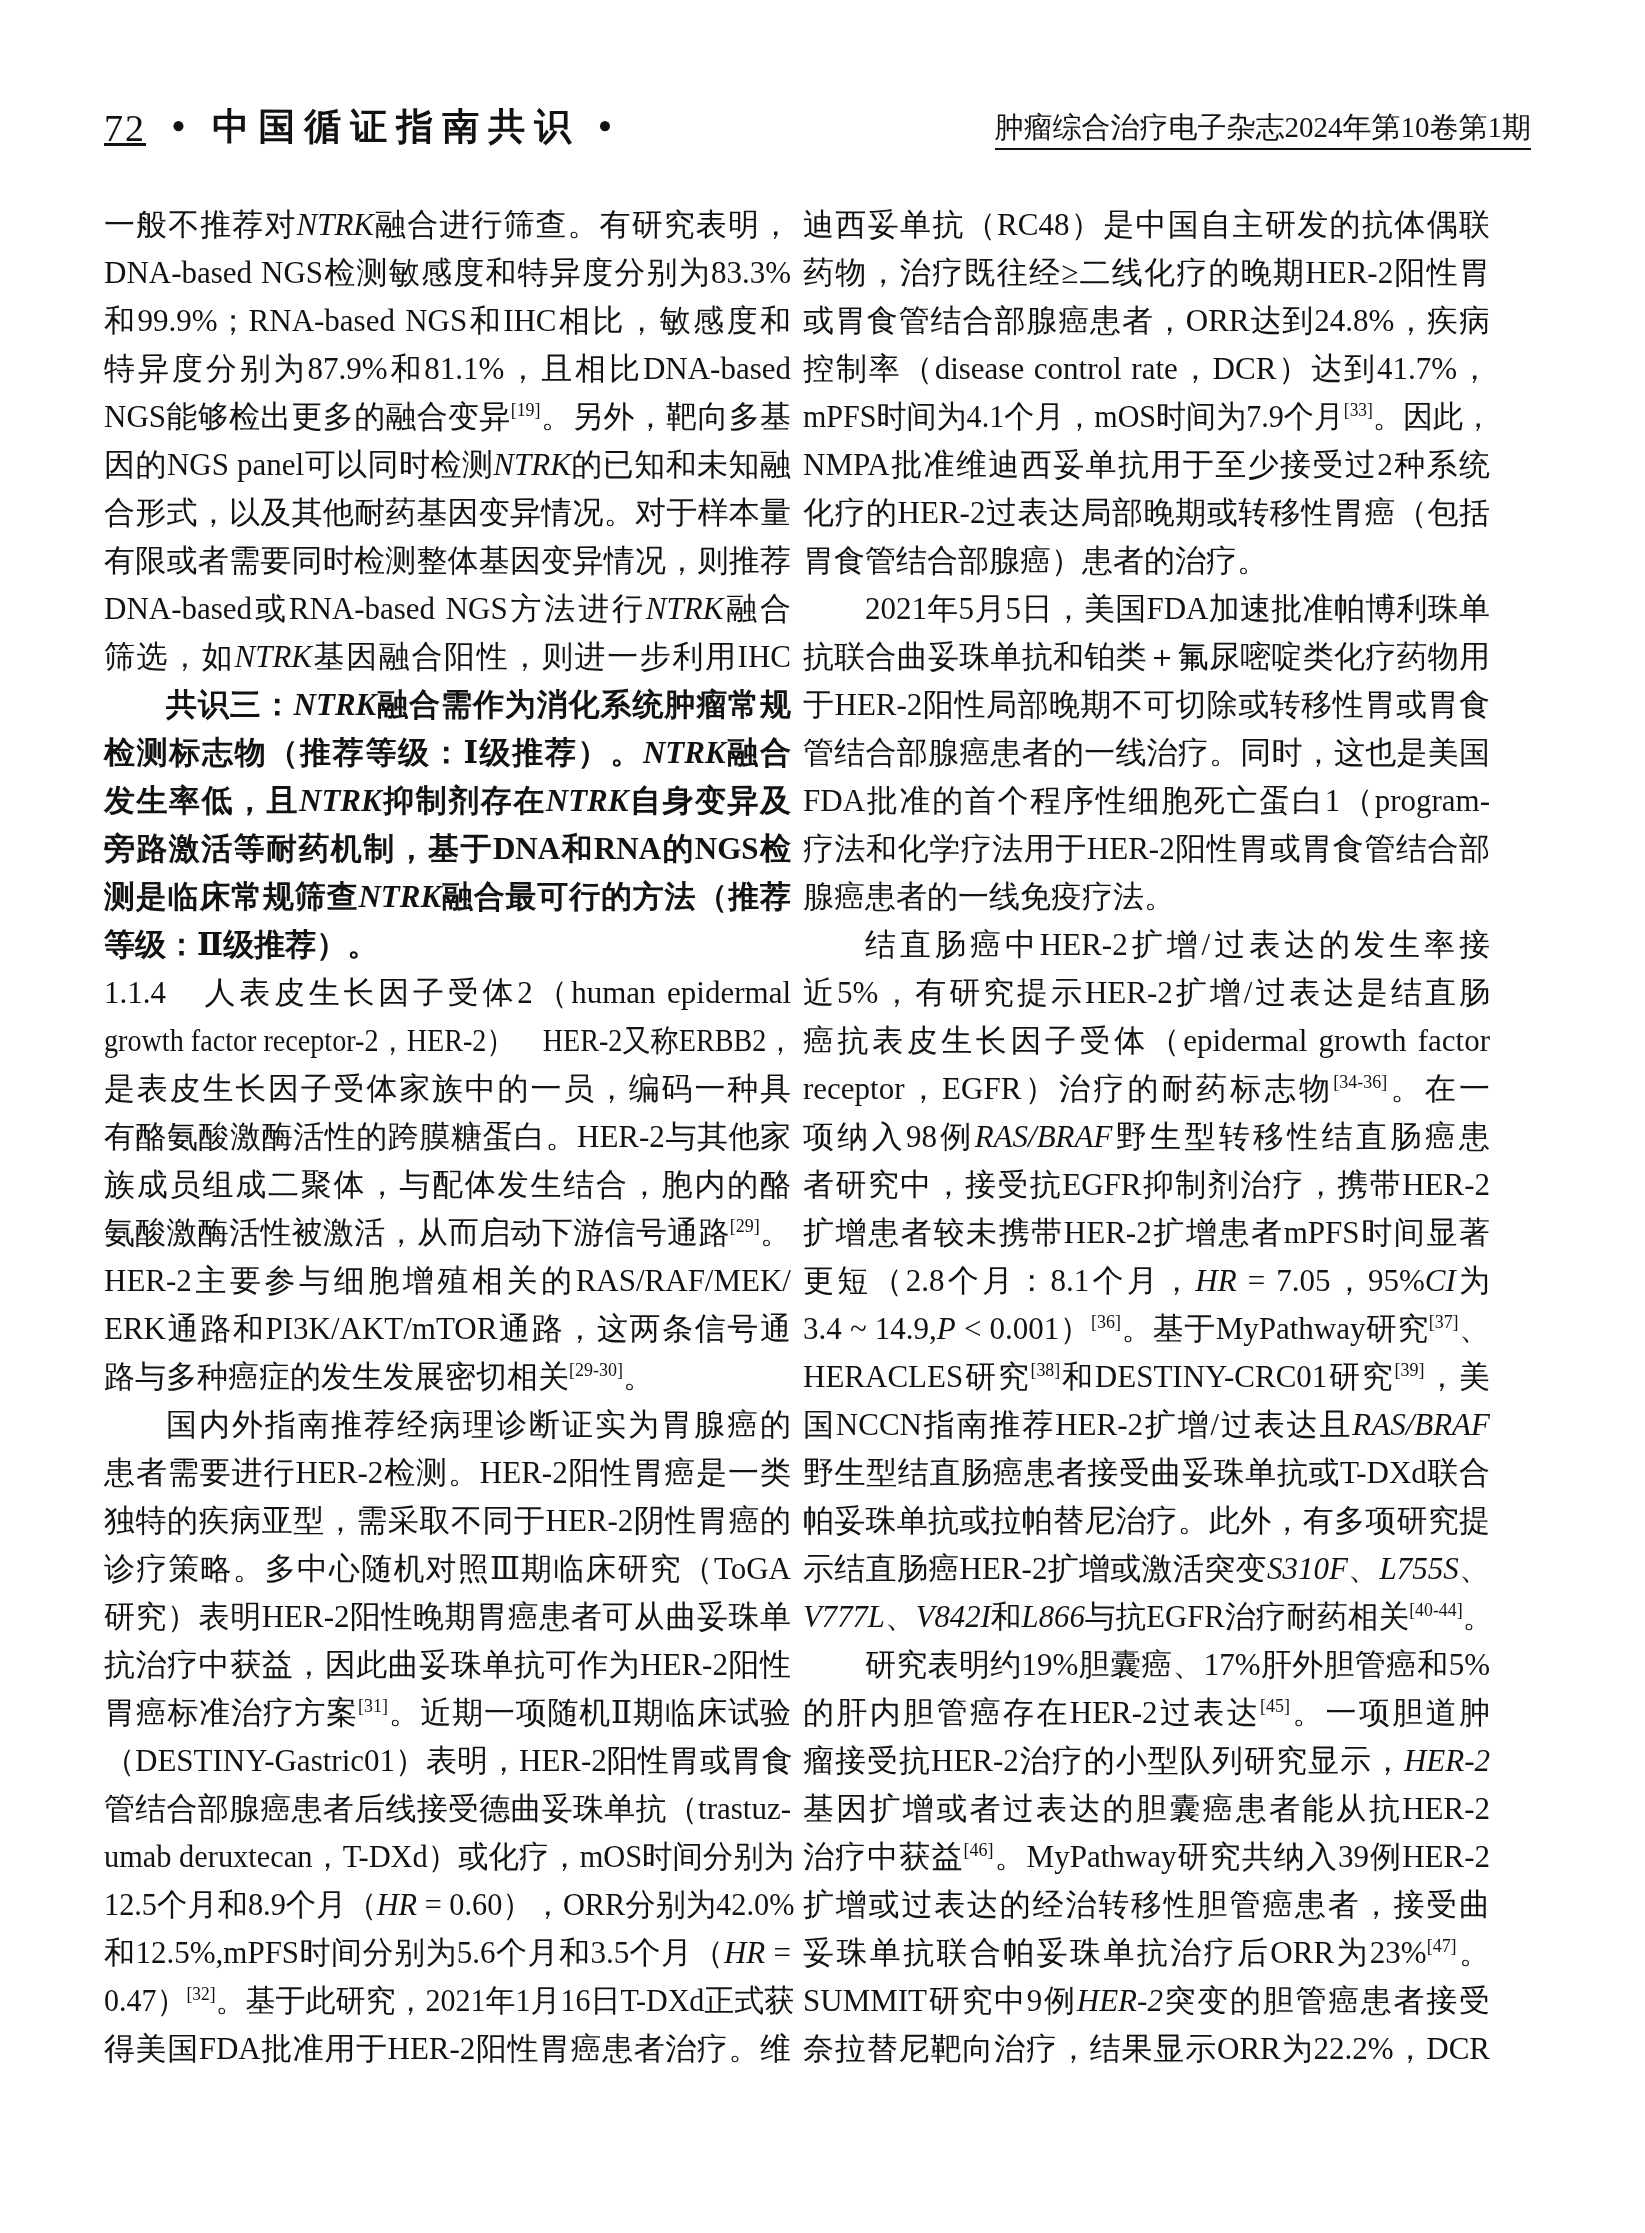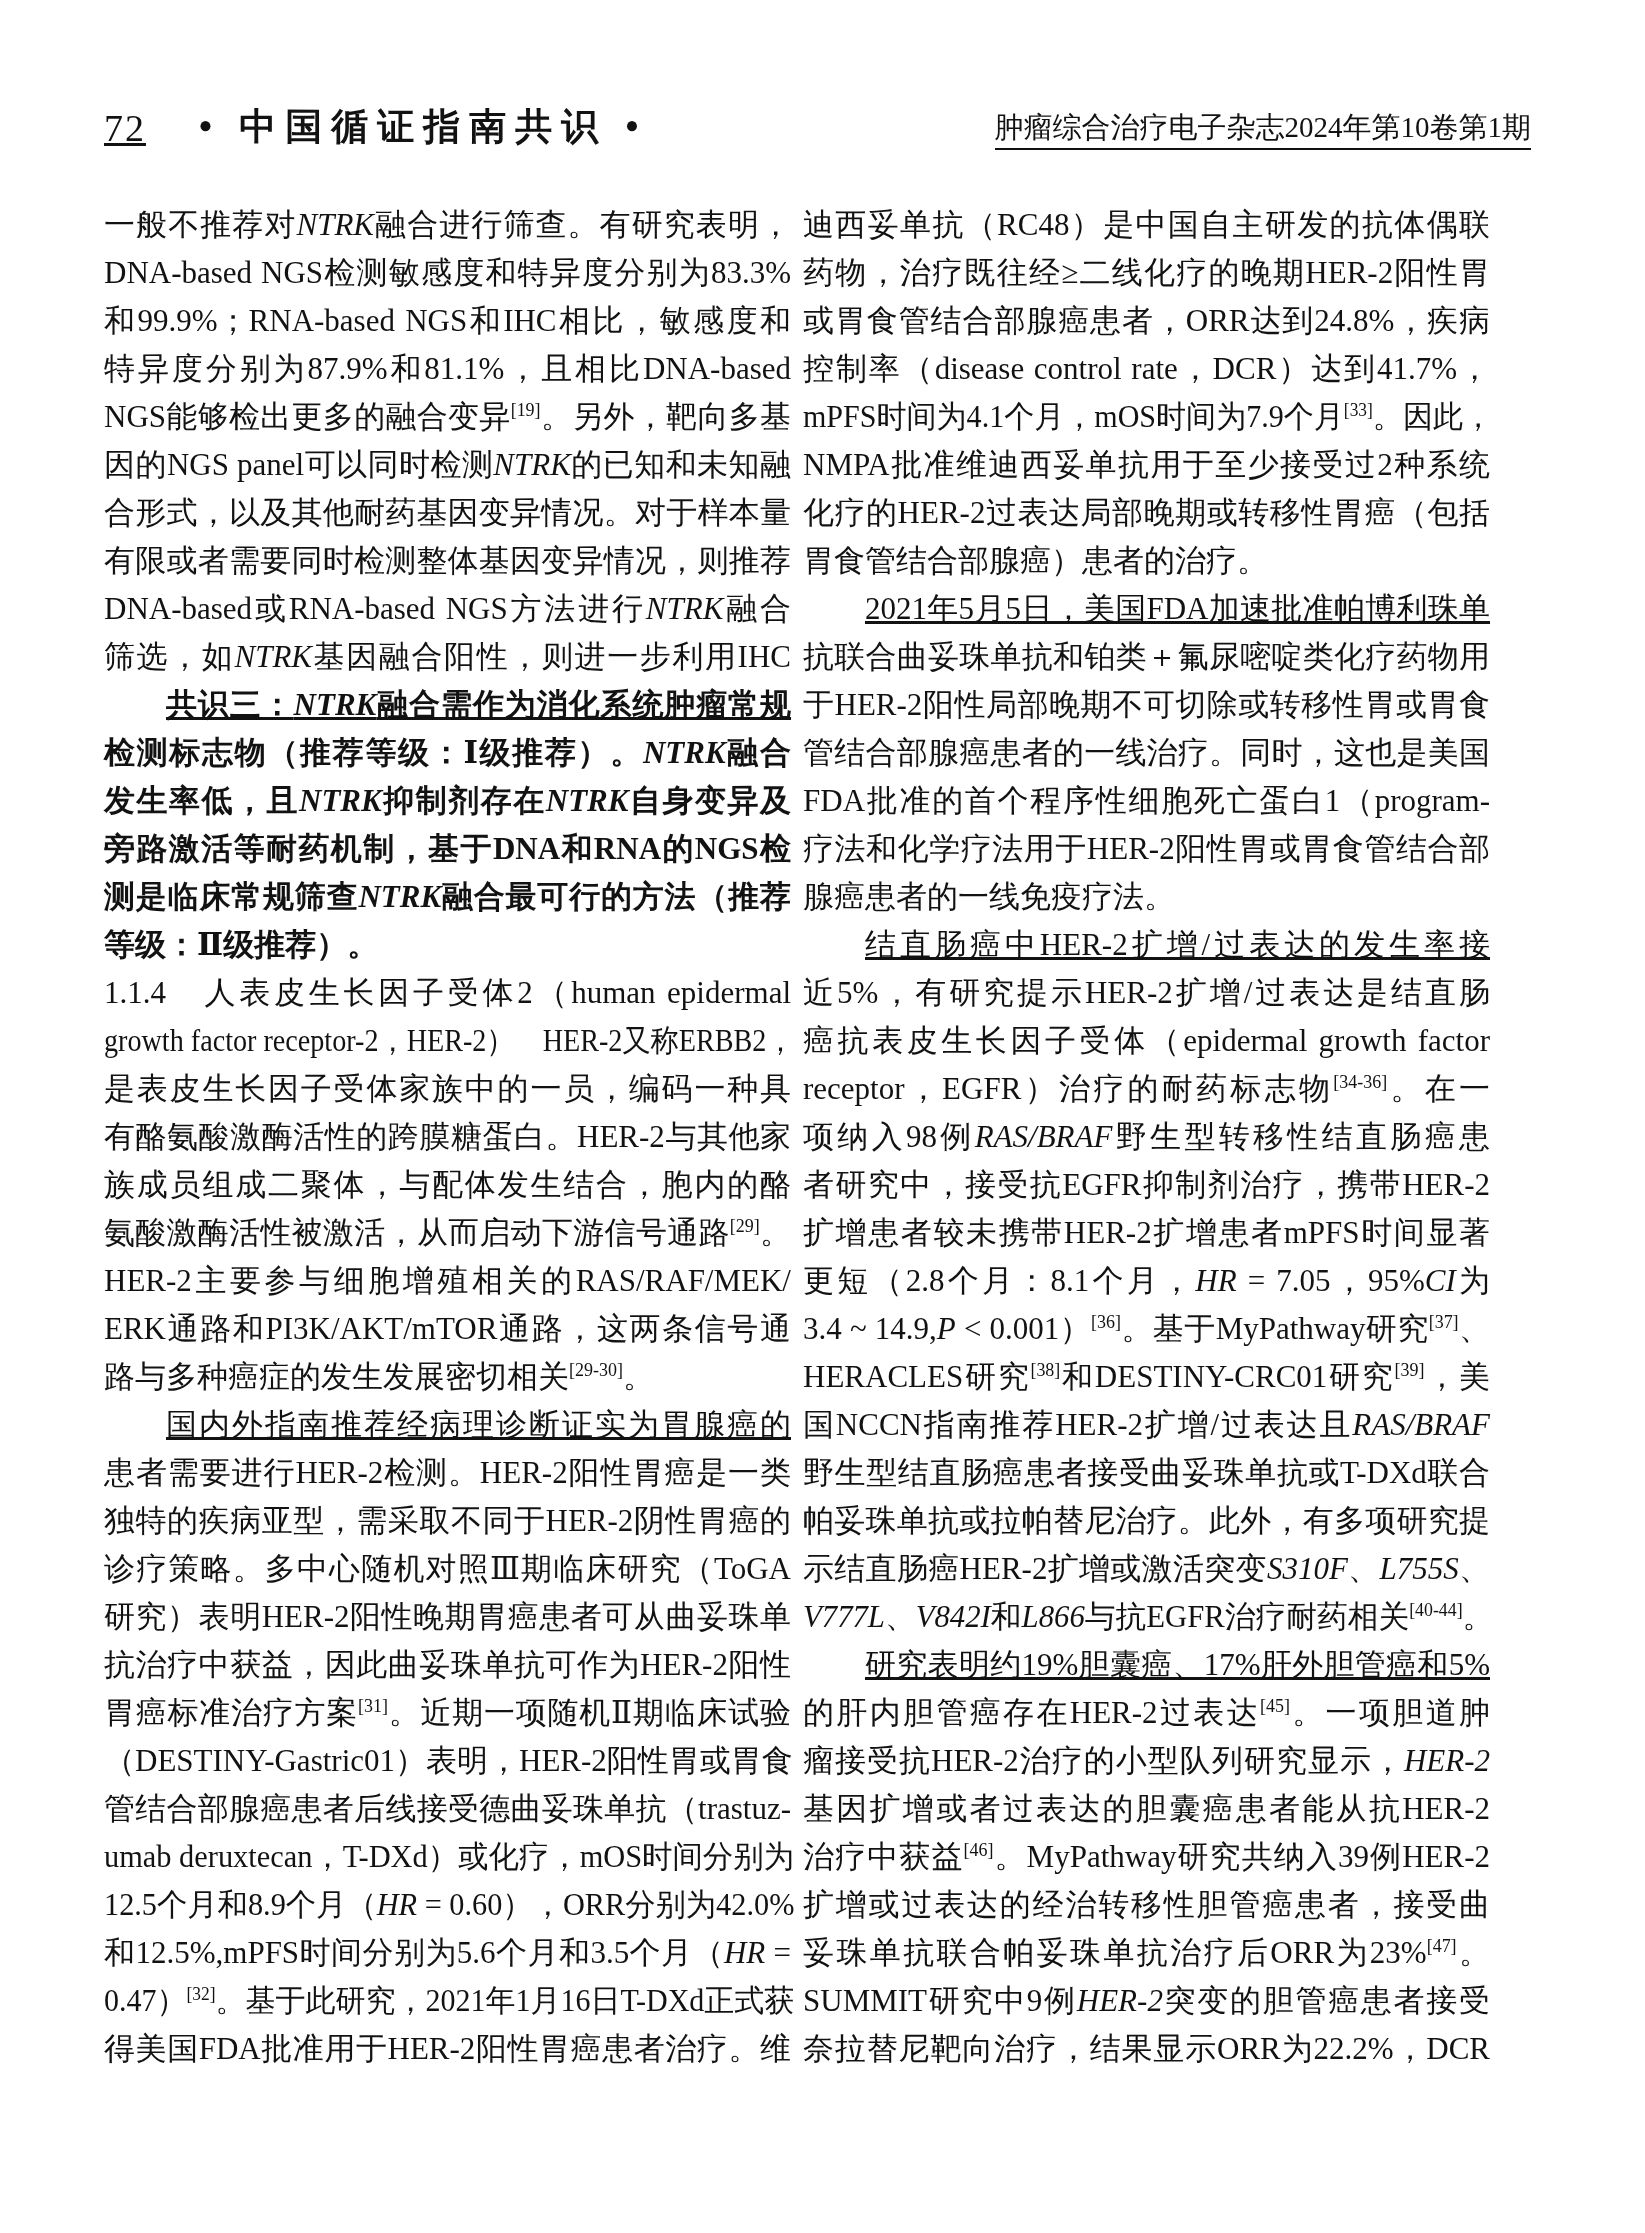--- a/index.html
+++ b/index.html
@@ -5,35 +5,35 @@
   html,body{margin:0;padding:0;}
   body{
     width:1646px;height:2234px;position:relative;background:#ffffff;
     font-family:"Liberation Serif","DejaVu Serif",serif;color:#121212;
     overflow:hidden;
   }
   .header{position:absolute;left:104px;top:100px;width:1427px;height:70px;}
   .page-number{position:absolute;left:0;top:6px;font-size:38px;letter-spacing:2px;text-decoration:underline;}
   .section-title{
     position:absolute;left:68px;top:2px;font-size:37px;font-weight:bold;
-    letter-spacing:9px;white-space:nowrap;margin-left:27px;
+    letter-spacing:9px;white-space:nowrap;
   }
   .issue-info{
     position:absolute;right:0;top:8px;font-size:29px;white-space:nowrap;
     padding-bottom:0;border-bottom:2px solid #111;
   }
   .column{position:absolute;top:201px;width:687px;}
   #col-left{left:104px;}
   #col-right{left:803px;}
   .line{
     height:48px;line-height:48px;font-size:31px;
     text-align:justify;text-align-last:justify;white-space:nowrap;
   }
   .line.endline{text-align-last:left;}
-  .line.indent{text-indent:62px;text-decoration:underline;}
+  .line.indent{text-indent:62px;}
   .line.bold{font-weight:bold;}
   .line i{font-style:italic;}
   .line sup{font-size:0.58em;vertical-align:super;line-height:0;letter-spacing:0;}
 </style>
 </head>
 <body>
 
 <div class="header">
   <span class="page-number">72</span>
   <span class="section-title">• 中国循证指南共识 •</span>

